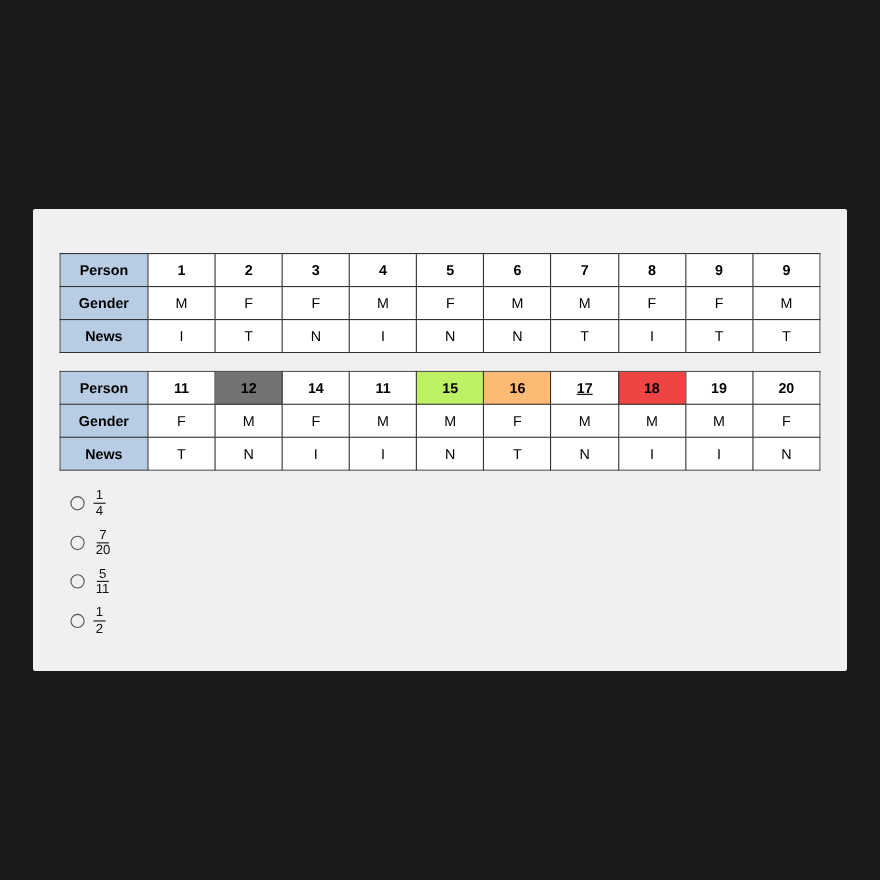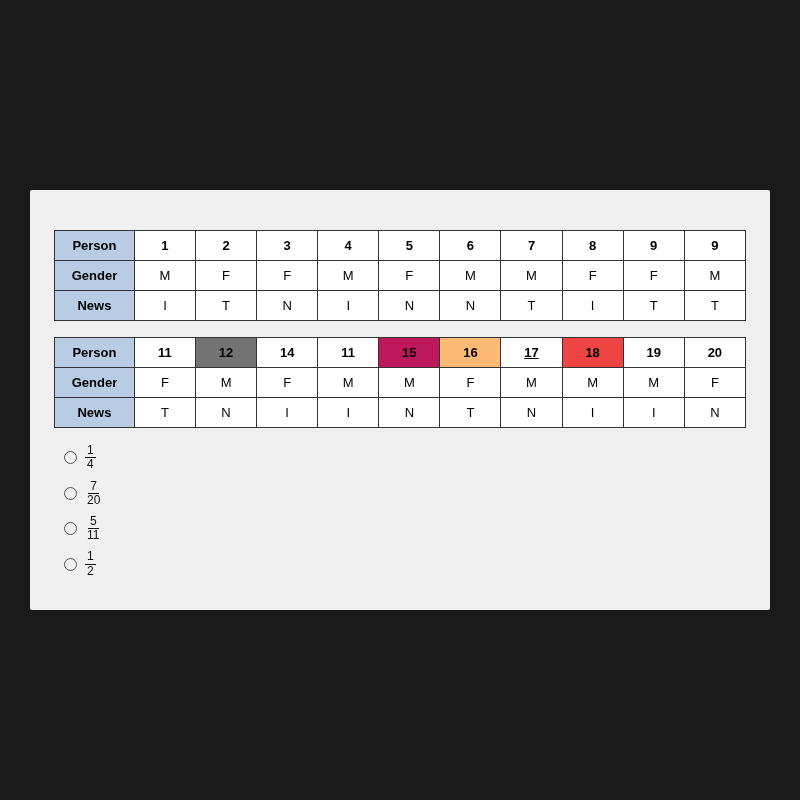--- a/index.html
+++ b/index.html
@@ -144,21 +144,21 @@
 
   <div class="table-wrapper">
     <table>
       <thead>
         <tr id="table2-header-row">
         <th class="label-cell">Person</th>
             <th style="background: rgb(255, 255, 255);">11</th>
             <th style="background: #737373;">12</th>
             <th style="background: rgb(255, 255, 255);">14</th>
             <th style="background: rgb(255, 255, 255);">11</th>
-            <th style="background: #be185d;">15</th>
+            <th style="background: #bef264;">15</th>
             <th style="background: #fdba74;">16</th>
             <th style="background: rgb(255, 255, 255); text-decoration: underline;">17</th>
             <th style="background: #ef4444;">18</th>
             <th style="background: rgb(255, 255, 255);">19</th>
             <th style="background: rgb(255, 255, 255);">20</th>
           </tr>
       </thead>
       <tbody id="table2-body">
       <tr>
             <td class="label-cell">Gender</td>

